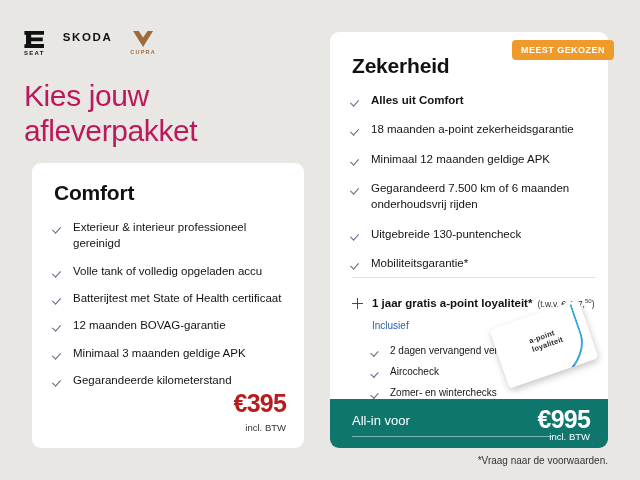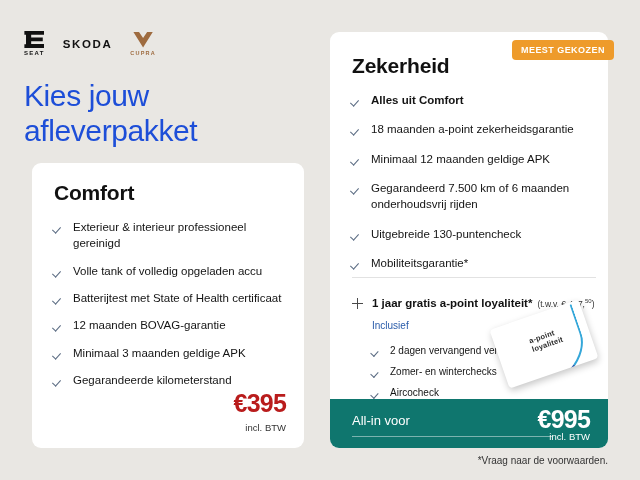--- a/index.html
+++ b/index.html
@@ -7,40 +7,40 @@
     width:640px;height:480px;
     background:#e9e7e3;
     font-family:"Liberation Sans", sans-serif;
     color:#1a1a1a;
     overflow:hidden;
     position:relative;
   }
   .stage{position:absolute;inset:0;}
 
   
-  .logos{position:absolute;left:24px;top:31px;display:flex;align-items:center;gap:18px;}
+  .logos{position:absolute;left:24px;top:31px;display:flex;gap:18px;}
   .logo-seat{display:flex;flex-direction:column;align-items:center;gap:2px;}
   .seat-mark{
     width:20px;height:17px;background:#111;
     clip-path:polygon(0 0,100% 0,100% 22%,34% 22%,34% 38%,92% 38%,92% 60%,34% 60%,34% 76%,100% 76%,100% 100%,0 100%,0 78%,8% 78%,8% 22%,0 22%);
   }
   .seat-word{font-size:6px;letter-spacing:1.3px;font-weight:bold;color:#111;}
   .logo-skoda{font-size:11.5px;letter-spacing:1.6px;font-weight:bold;color:#111;}
   .logo-cupra{display:flex;flex-direction:column;align-items:center;gap:2px;}
   .cupra-mark{position:relative;width:20px;height:16px;}
   .cupra-mark .tri{
     position:absolute;left:0;top:0;width:20px;height:16px;background:#9e6b3f;
     clip-path:polygon(0 0,28% 0,50% 40%,72% 0,100% 0,50% 100%);
   }
   .cupra-word{font-size:5.5px;letter-spacing:1.2px;font-weight:bold;color:#9e6b3f;}
 
   
   .headline{
     position:absolute;left:24px;top:78px;width:290px;
-    font-size:30px;line-height:1.17;font-weight:300;letter-spacing:-0.4px;color:#1d4ed8;
+    font-size:30px;line-height:1.17;font-weight:300;letter-spacing:-0.4px;color:#be185d;
   }
 
   
   .card{position:absolute;background:#fff;border-radius:9px;}
   .card-comfort{left:32px;top:163px;width:272px;height:285px;}
   .card-zeker{left:330px;top:32px;width:278px;height:416px;}
 
   .card-title{font-size:21px;font-weight:600;letter-spacing:-0.2px;color:#111;}
   .ct-comfort{position:absolute;left:22px;top:18px;}
   .ct-zeker{position:absolute;left:22px;top:22px;}
@@ -225,25 +225,25 @@
 
     <div class="incl">
       <div class="incl-title">Inclusief</div>
       <ul>
         <li class="feat">
           <span class="check"></span>
           <span class="feat-text">2 dagen vervangend vervoer</span>
         </li>
         <li class="feat">
           <span class="check"></span>
+          <span class="feat-text">Aircocheck</span>
+        </li>
+        <li class="feat">
+          <span class="check"></span>
           <span class="feat-text">Zomer- en winterchecks</span>
-        </li>
-        <li class="feat">
-          <span class="check"></span>
-          <span class="feat-text">Aircocheck</span>
         </li>
         <li class="feat">
           <span class="check"></span>
           <span class="feat-text">Ruit- en bandenreparatie</span>
         </li>
       </ul>
     </div>
   </div>
 
   <div class="loyalty">

